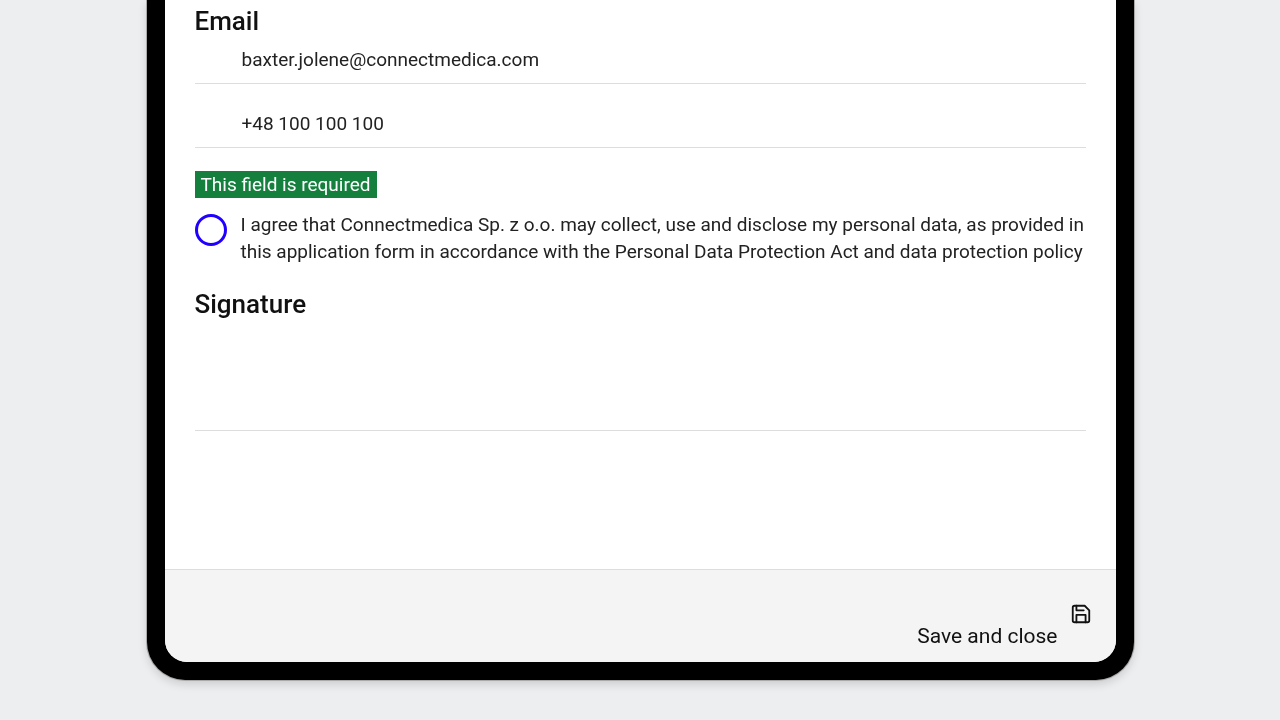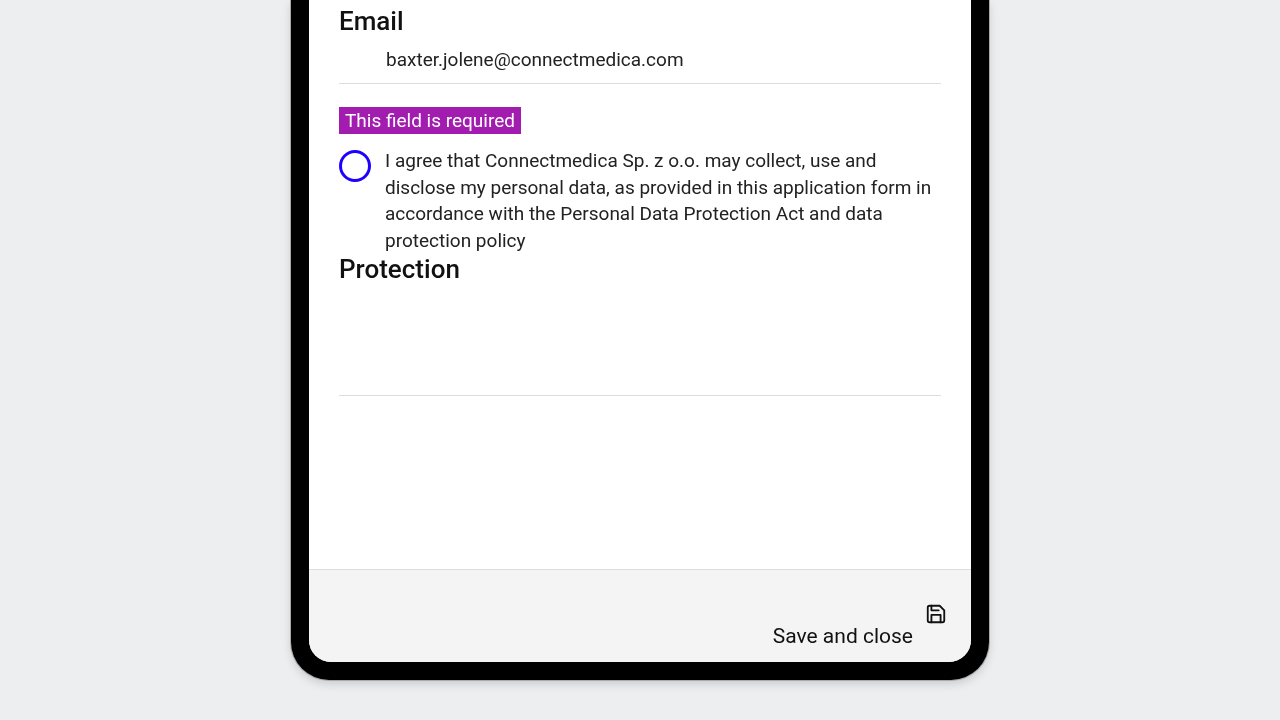--- a/index.html
+++ b/index.html
@@ -6,21 +6,21 @@
     body {
       width: 1280px;
       height: 720px;
       background: #eceef0;
       font-family: -apple-system, BlinkMacSystemFont, "Segoe UI", Roboto, Helvetica, Arial, sans-serif;
       display: flex;
       justify-content: center;
       overflow: hidden;
     }
     .tablet-frame {
-      width: 698px;
+      width: 987px;
       height: 680px;
       background: #000;
       border-radius: 0 0 38px 38px;
       padding: 0 18px 18px 18px;
       display: flex;
       flex-direction: column;
       box-shadow: 0 0 0 1px #aaa, 0 4px 10px rgba(0,0,0,0.15);
       position: relative;
       margin-top: 0;
     }
@@ -48,32 +48,33 @@
       border-bottom: 1px solid #ddd;
       padding-bottom: 12px;
     }
     .field-value {
       font-size: 19px;
       color: #222;
       padding-left: 47px;
     }
     .error-badge {
       display: inline-block;
-      background: #a21caf;
+      background: #15803d;
       color: #fff;
       font-size: 19px;
       padding: 2px 6px;
       margin-top: -10px;
       margin-bottom: 10px;
     }
     .consent-row {
       display: flex;
       align-items: flex-start;
       gap: 14px;
       margin-top: 4px;
+      margin-bottom: 24px;
     }
     .radio-circle {
       flex: 0 0 auto;
       width: 32px;
       height: 32px;
       border: 3px solid #2000ff;
       border-radius: 50%;
       margin-top: 2px;
     }
     .consent-text {
@@ -109,32 +110,35 @@
     <div class="content-area">
 
       <div class="field-block">
         <div class="field-label">Email</div>
         <div class="field-value-row">
           <span class="field-value">baxter.jolene@connectmedica.com</span>
         </div>
       </div>
 
       <div class="field-block">
+        <div class="field-value-row">
+          <span class="field-value">+48 100 100 100</span>
+        </div>
       </div>
 
       <div>
         <span class="error-badge">This field is required</span>
         <div class="consent-row">
           <div class="radio-circle"></div>
           <div class="consent-text">I agree that Connectmedica Sp. z o.o. may collect, use and disclose my personal data, as provided in this application form in accordance with the Personal Data Protection Act and data protection policy</div>
         </div>
       </div>
 
       <div class="field-block">
-        <div class="field-label">Protection</div>
+        <div class="field-label">Signature</div>
         <div class="signature-area"></div>
       </div>
 
     </div>
 
     <div class="footer-bar">
       <span class="save-label">Save and close</span>
       <span>
         <svg class="save-icon" viewBox="0 0 24 24" fill="none" stroke="#111" stroke-width="2" stroke-linecap="round" stroke-linejoin="round">
           <path d="M19 21H5a2 2 0 0 1-2-2V5a2 2 0 0 1 2-2h11l5 5v11a2 2 0 0 1-2 2z"></path>

